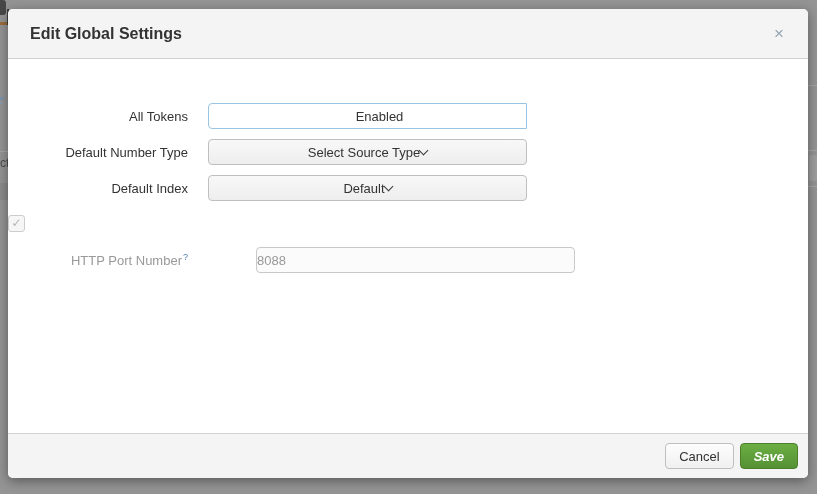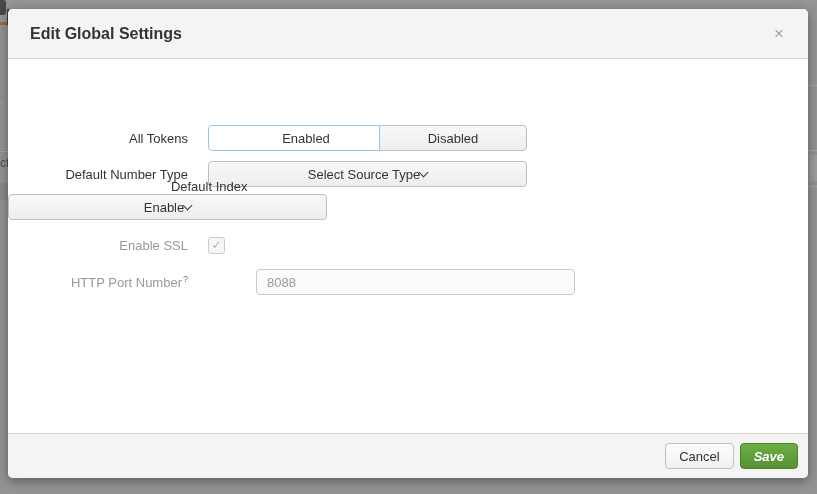--- a/index.html
+++ b/index.html
@@ -40,23 +40,23 @@
     padding:0 20px 0 22px;box-sizing:border-box;
   }
   .modal-title{font-size:16px;font-weight:700;color:#333;}
   .modal-close{
     color:#96a6b4;font-size:17px;line-height:17px;cursor:pointer;
     font-weight:400;padding:2px 4px;
   }
 
   
   .form-row{
-    position:absolute;left:0;display:flex;align-items:center;height:26px;margin-top:22px;
-  }
-  .row-1{top:94px;} .row-2{top:130px;} .row-3{top:148px;flex-direction:column;}
+    position:absolute;left:0;display:flex;align-items:center;height:26px;
+  }
+  .row-1{top:94px;} .row-2{top:130px;} .row-3{top:166px;}
   .row-4{top:201px;} .row-5{top:238px;gap:48px;}
   .form-label{
     width:180px;text-align:right;margin-right:20px;
     font-size:13px;color:#333;flex:none;
   }
   .form-label.muted{color:#999;}
   .form-label sup{color:#4a7bb5;font-size:9px;margin-left:1px;}
   .form-control-col{width:319px;flex:none;display:flex;align-items:center;}
 
   
@@ -90,21 +90,21 @@
     width:17px;height:17px;box-sizing:border-box;
     background:#f6f6f6;border:1px solid #cccccc;border-radius:3px;
     display:flex;align-items:center;justify-content:center;
     color:#b3b3b3;font-size:12px;line-height:12px;
   }
 
   
   .text-input{
     width:319px;height:26px;box-sizing:border-box;
     border:1px solid #c9c9c9;border-radius:4px;background:#fbfbfb;
-    color:#999;font-size:13px;padding:0 10px;
+    color:#999;font-size:13px;padding:0 0;
     font-family:"Liberation Sans","DejaVu Sans",sans-serif;
   }
 
   
   .modal-footer{
     position:absolute;left:0;right:0;bottom:0;height:45px;
     background:#f4f4f4;border-top:1px solid #d2d2d2;
     border-radius:0 0 5px 5px;
     display:flex;align-items:center;justify-content:flex-end;
     padding-right:10px;box-sizing:border-box;gap:6px;margin-top:44px;
@@ -145,47 +145,45 @@
   <div class="modal-header">
     <div class="modal-title">Edit Global Settings</div>
     <div class="modal-close">×</div>
   </div>
 
   <div class="form-row row-1">
     <div class="form-label">All Tokens</div>
     <div class="form-control-col">
       <div class="btn-group">
         <div class="seg first active">Enabled</div>
-        <div class="seg last">Disabled</div>
       </div>
     </div>
   </div>
 
   <div class="form-row row-2">
     <div class="form-label">Default Number Type</div>
     <div class="form-control-col">
       <div class="dropdown">
         <span>Select Source Type</span>
         <span class="chevron"></span>
       </div>
     </div>
   </div>
 
   <div class="form-row row-3">
     <div class="form-label">Default Index</div>
     <div class="form-control-col">
       <div class="dropdown">
-        <span>Enable</span>
+        <span>Default</span>
         <span class="chevron"></span>
       </div>
     </div>
   </div>
 
   <div class="form-row row-4">
-    <div class="form-label muted">Enable SSL</div>
     <div class="form-control-col">
       <div class="checkbox">
         <span>✓</span>
       </div>
     </div>
   </div>
 
   <div class="form-row row-5">
     <div class="form-label muted">
       <span>HTTP Port Number</span><sup>?</sup>

